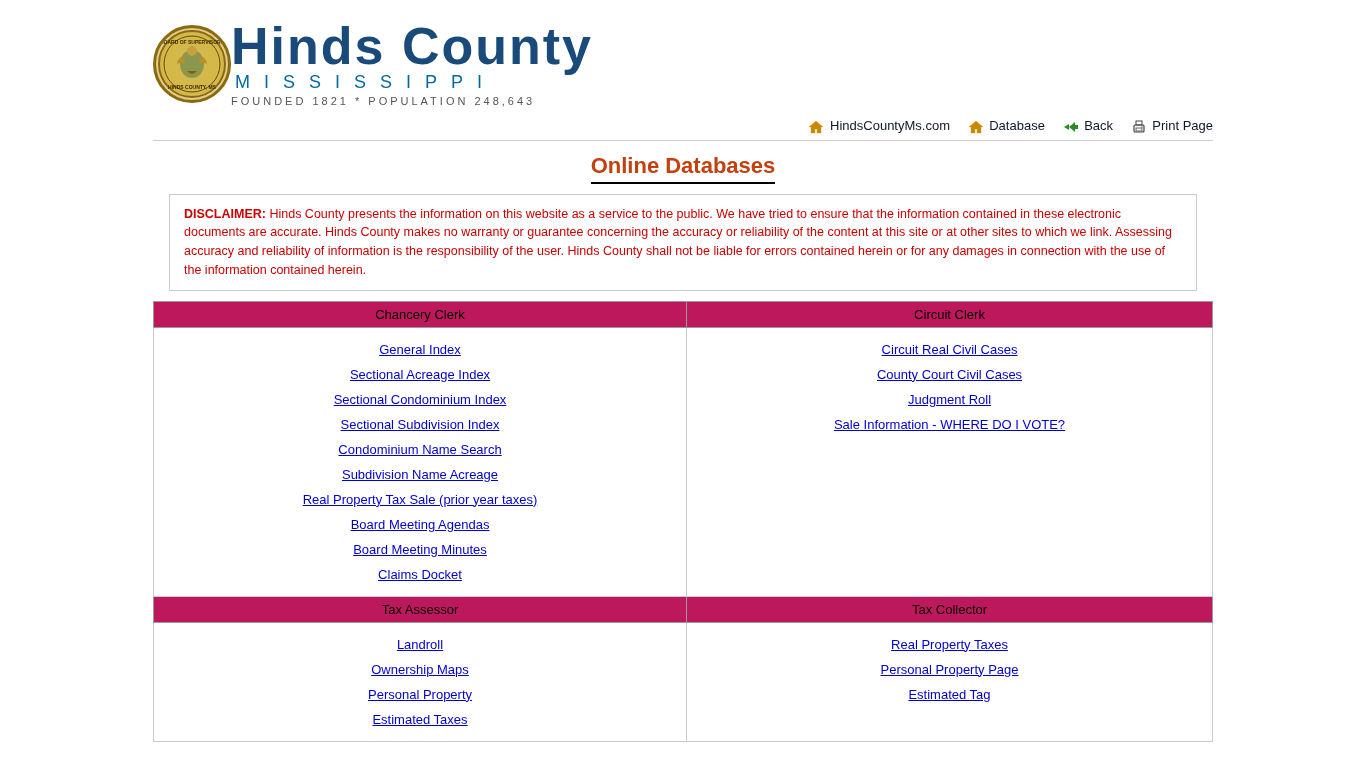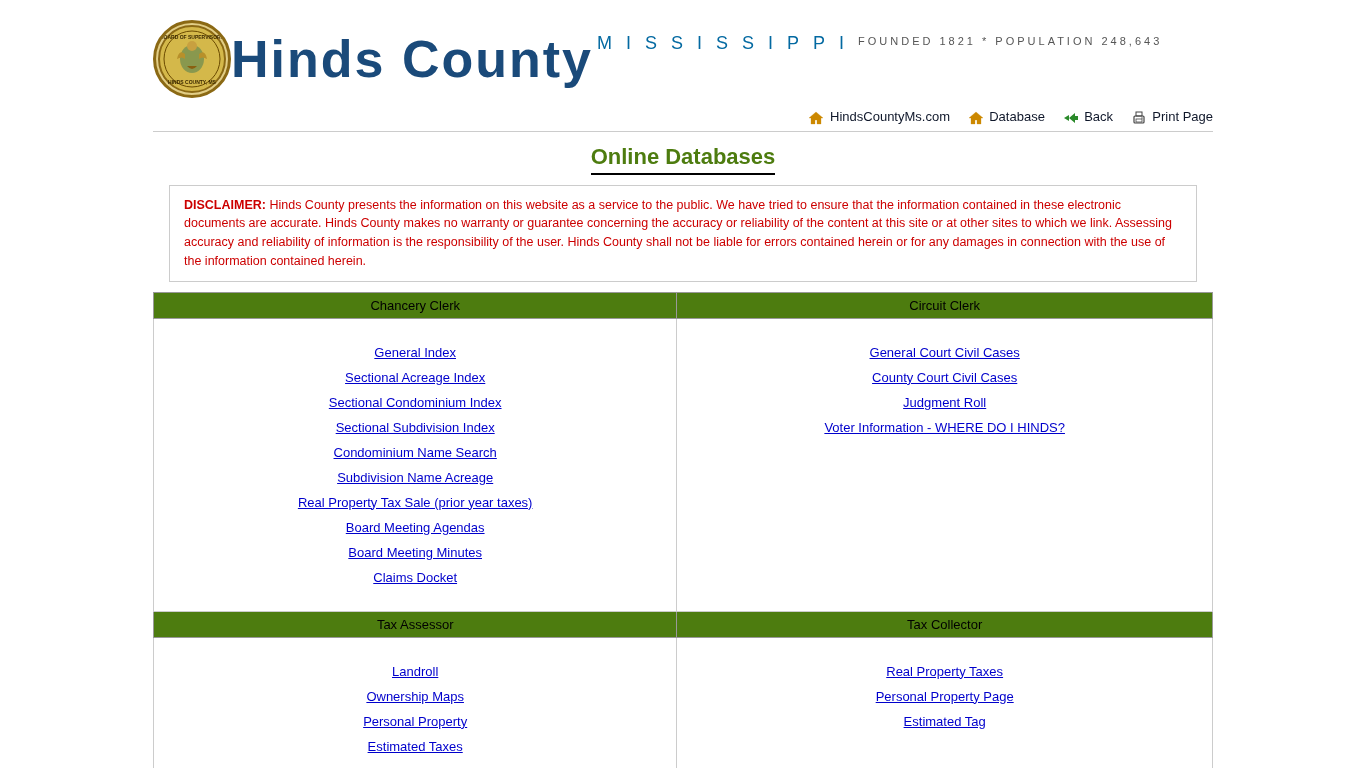--- a/index.html
+++ b/index.html
@@ -15,20 +15,21 @@
       padding: 10px 20px;
     }
     
     #header {
       display: flex;
       align-items: center;
       padding: 10px 0 5px 0;
     }
     #header-title {
       display: flex;
+      flex-direction: column;
       justify-content: flex-start;
     }
     #header-title .county-name {
       font-size: 52px;
       font-weight: bold;
       color: #1a4a7a;
       letter-spacing: 2px;
       line-height: 1;
     }
     #header-title .state-name {
@@ -64,21 +65,21 @@
       vertical-align: middle;
     }
     
     #page-title-section {
       text-align: center;
       margin: 12px 0 10px 0;
     }
     #page-title-section h1 {
       font-size: 22px;
       font-weight: bold;
-      color: #4d7c0f;
+      color: #c2410c;
       display: inline-block;
       border-bottom: 2px solid #000;
       padding-bottom: 3px;
     }
     
     #disclaimer {
       border: 1px solid #ccc;
       padding: 10px 14px;
       margin: 10px 16px;
       font-size: 12.5px;
@@ -96,31 +97,31 @@
       margin: 12px 0 8px 0;
       letter-spacing: 1px;
     }
     
     #main-table {
       width: 100%;
       border-collapse: collapse;
       border: 1px solid #999;
     }
     #main-table .section-header td {
-      background: #4d7c0f;
+      background: #be185d;
       text-align: center;
       font-weight: normal;
       font-size: 13px;
       padding: 5px 0;
       border: 1px solid #999;
       color: #000;
     }
     #main-table .data-row td {
       text-align: center;
-      padding: 18px 10px;
+      padding: 6px 10px;
       border: 1px solid #ccc;
       vertical-align: top;
     }
     #main-table a {
       color: #0000cc;
       text-decoration: underline;
       font-size: 13px;
     }
     .cell-links {
       display: flex;
@@ -233,24 +234,24 @@
           <a href="#">Condominium Name Search</a>
           <a href="#">Subdivision Name Acreage</a>
           <a href="#">Real Property Tax Sale (prior year taxes)</a>
           <a href="#">Board Meeting Agendas</a>
           <a href="#">Board Meeting Minutes</a>
           <a href="#">Claims Docket</a>
         </div>
       </td>
       <td>
         <div class="cell-links">
-          <a href="#">General Court Civil Cases</a>
+          <a href="#">Circuit Real Civil Cases</a>
           <a href="#">County Court Civil Cases</a>
           <a href="#">Judgment Roll</a>
-          <a href="#">Voter Information - WHERE DO I HINDS?</a>
+          <a href="#">Sale Information - WHERE DO I VOTE?</a>
         </div>
       </td>
     </tr>
 
     <tr class="section-header">
       <td>Tax Assessor</td>
       <td>Tax Collector</td>
     </tr>
     <tr class="data-row">
       <td>

